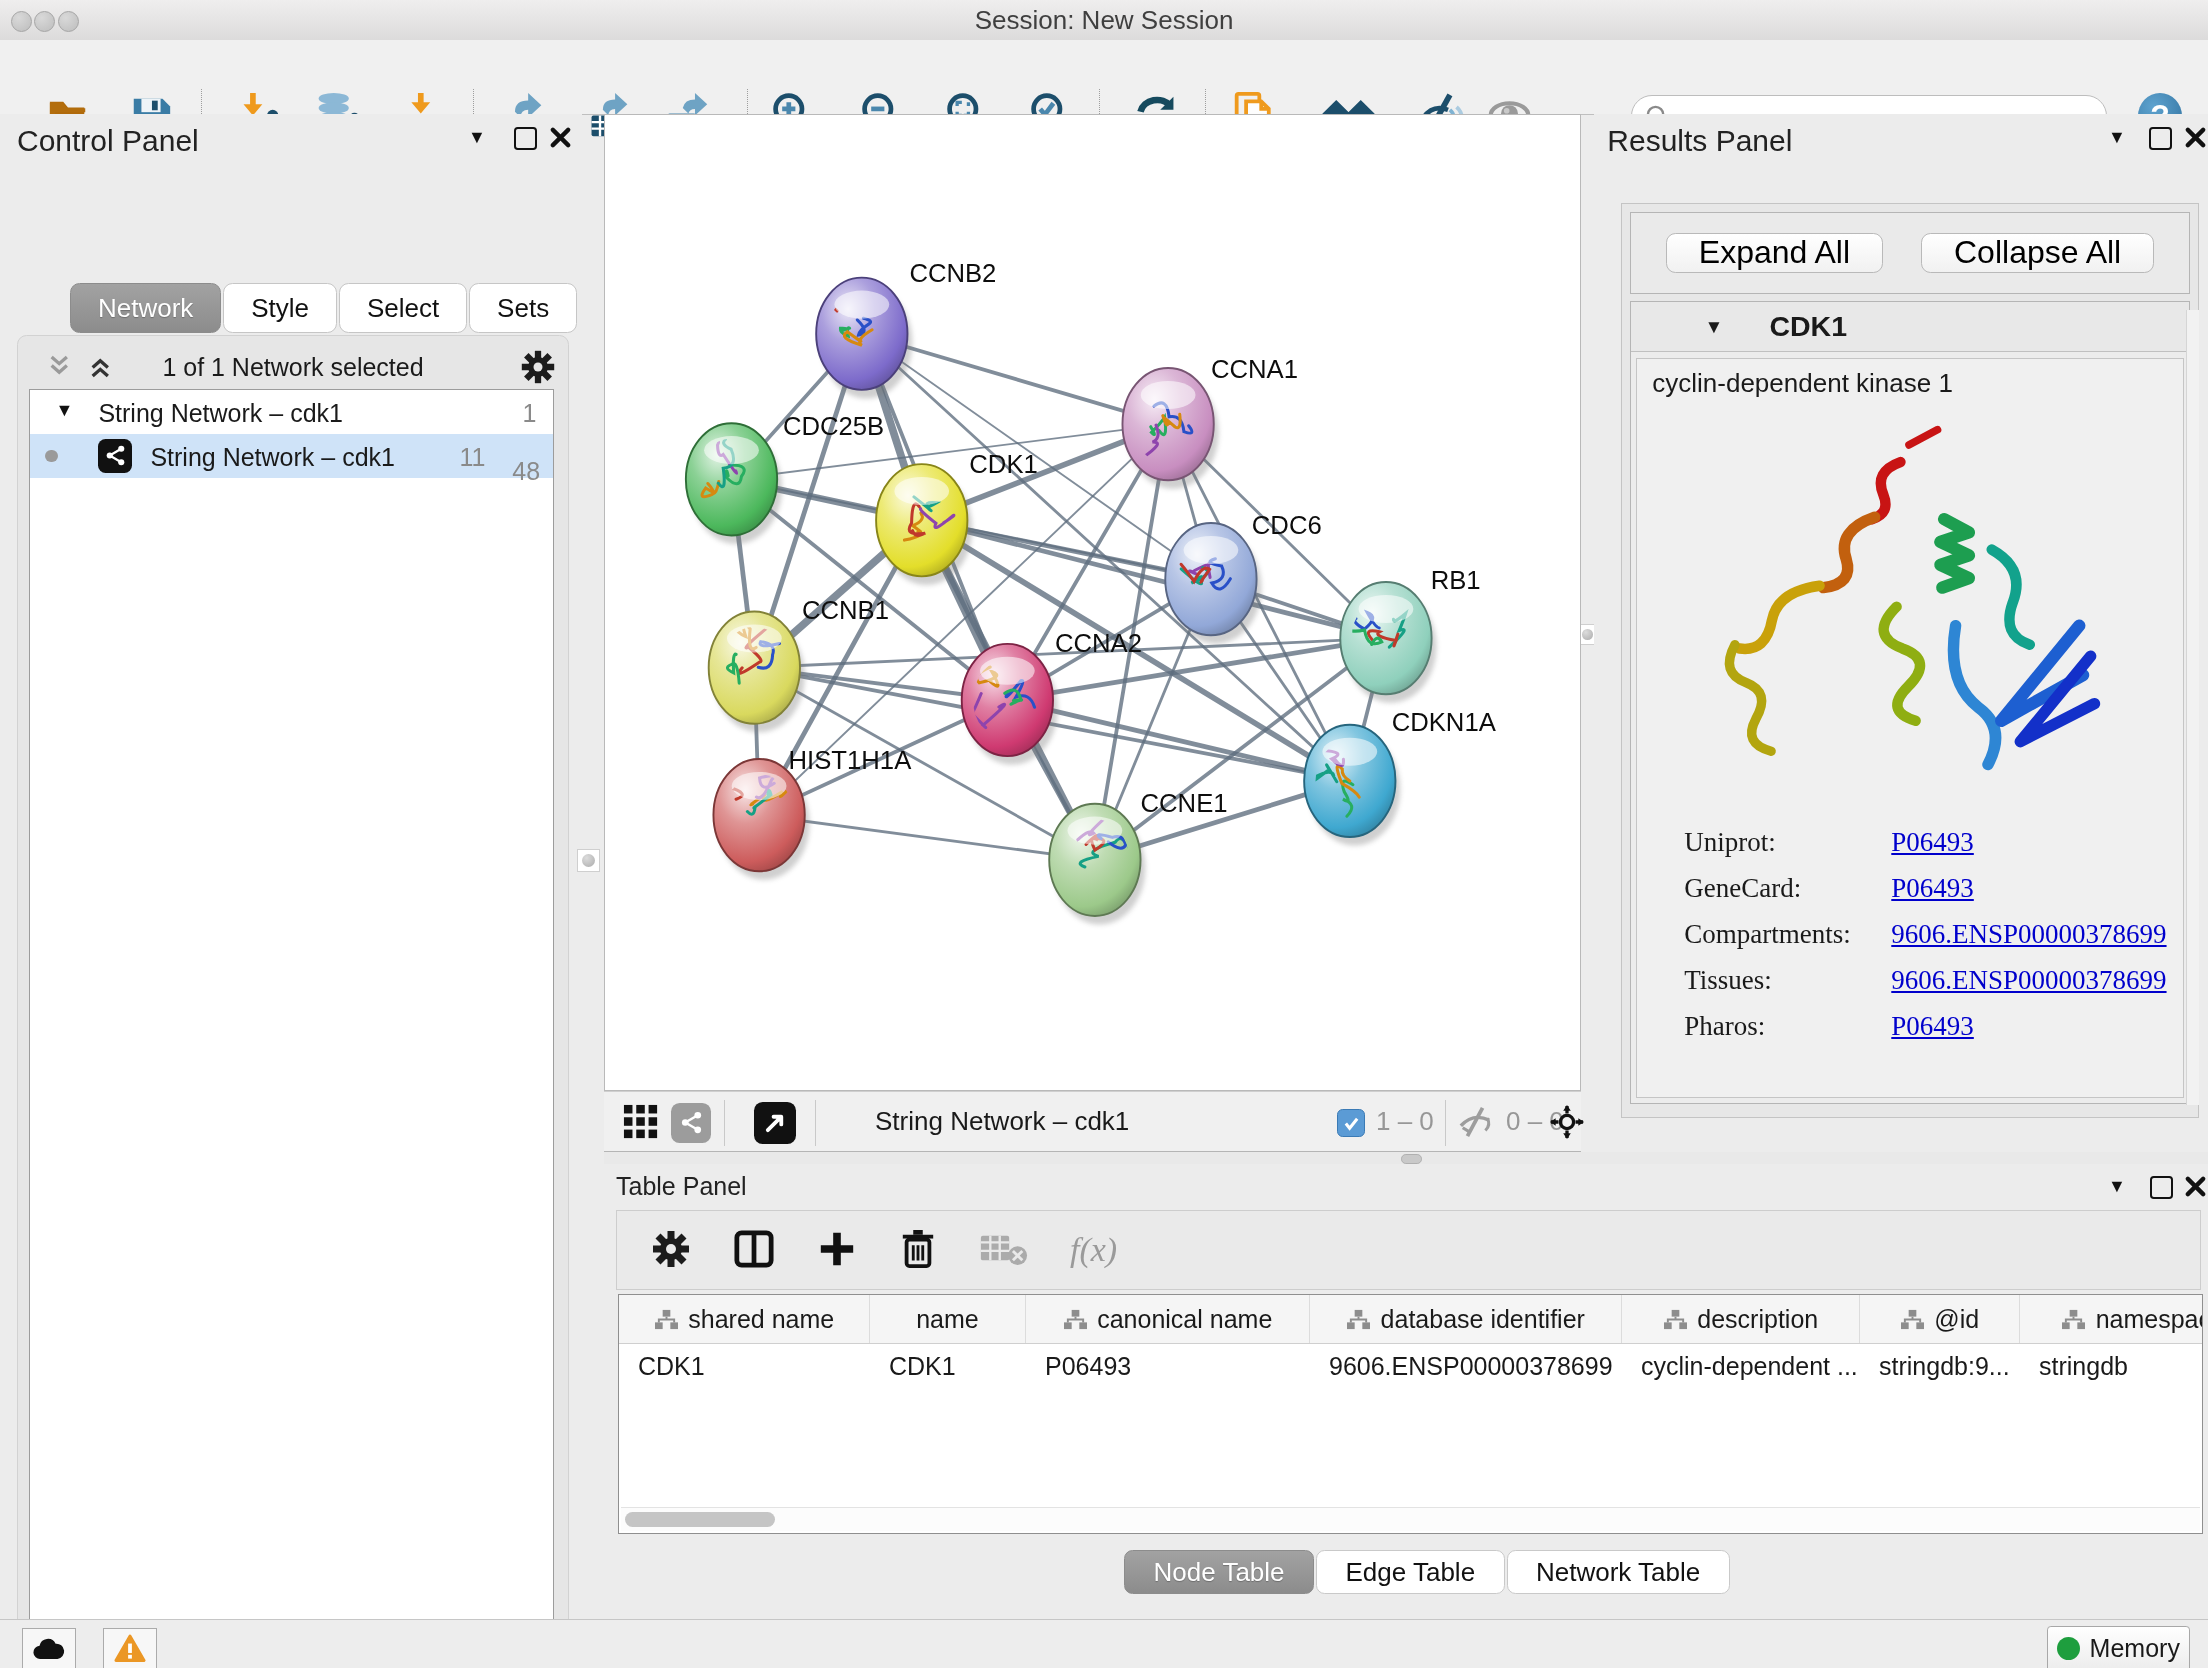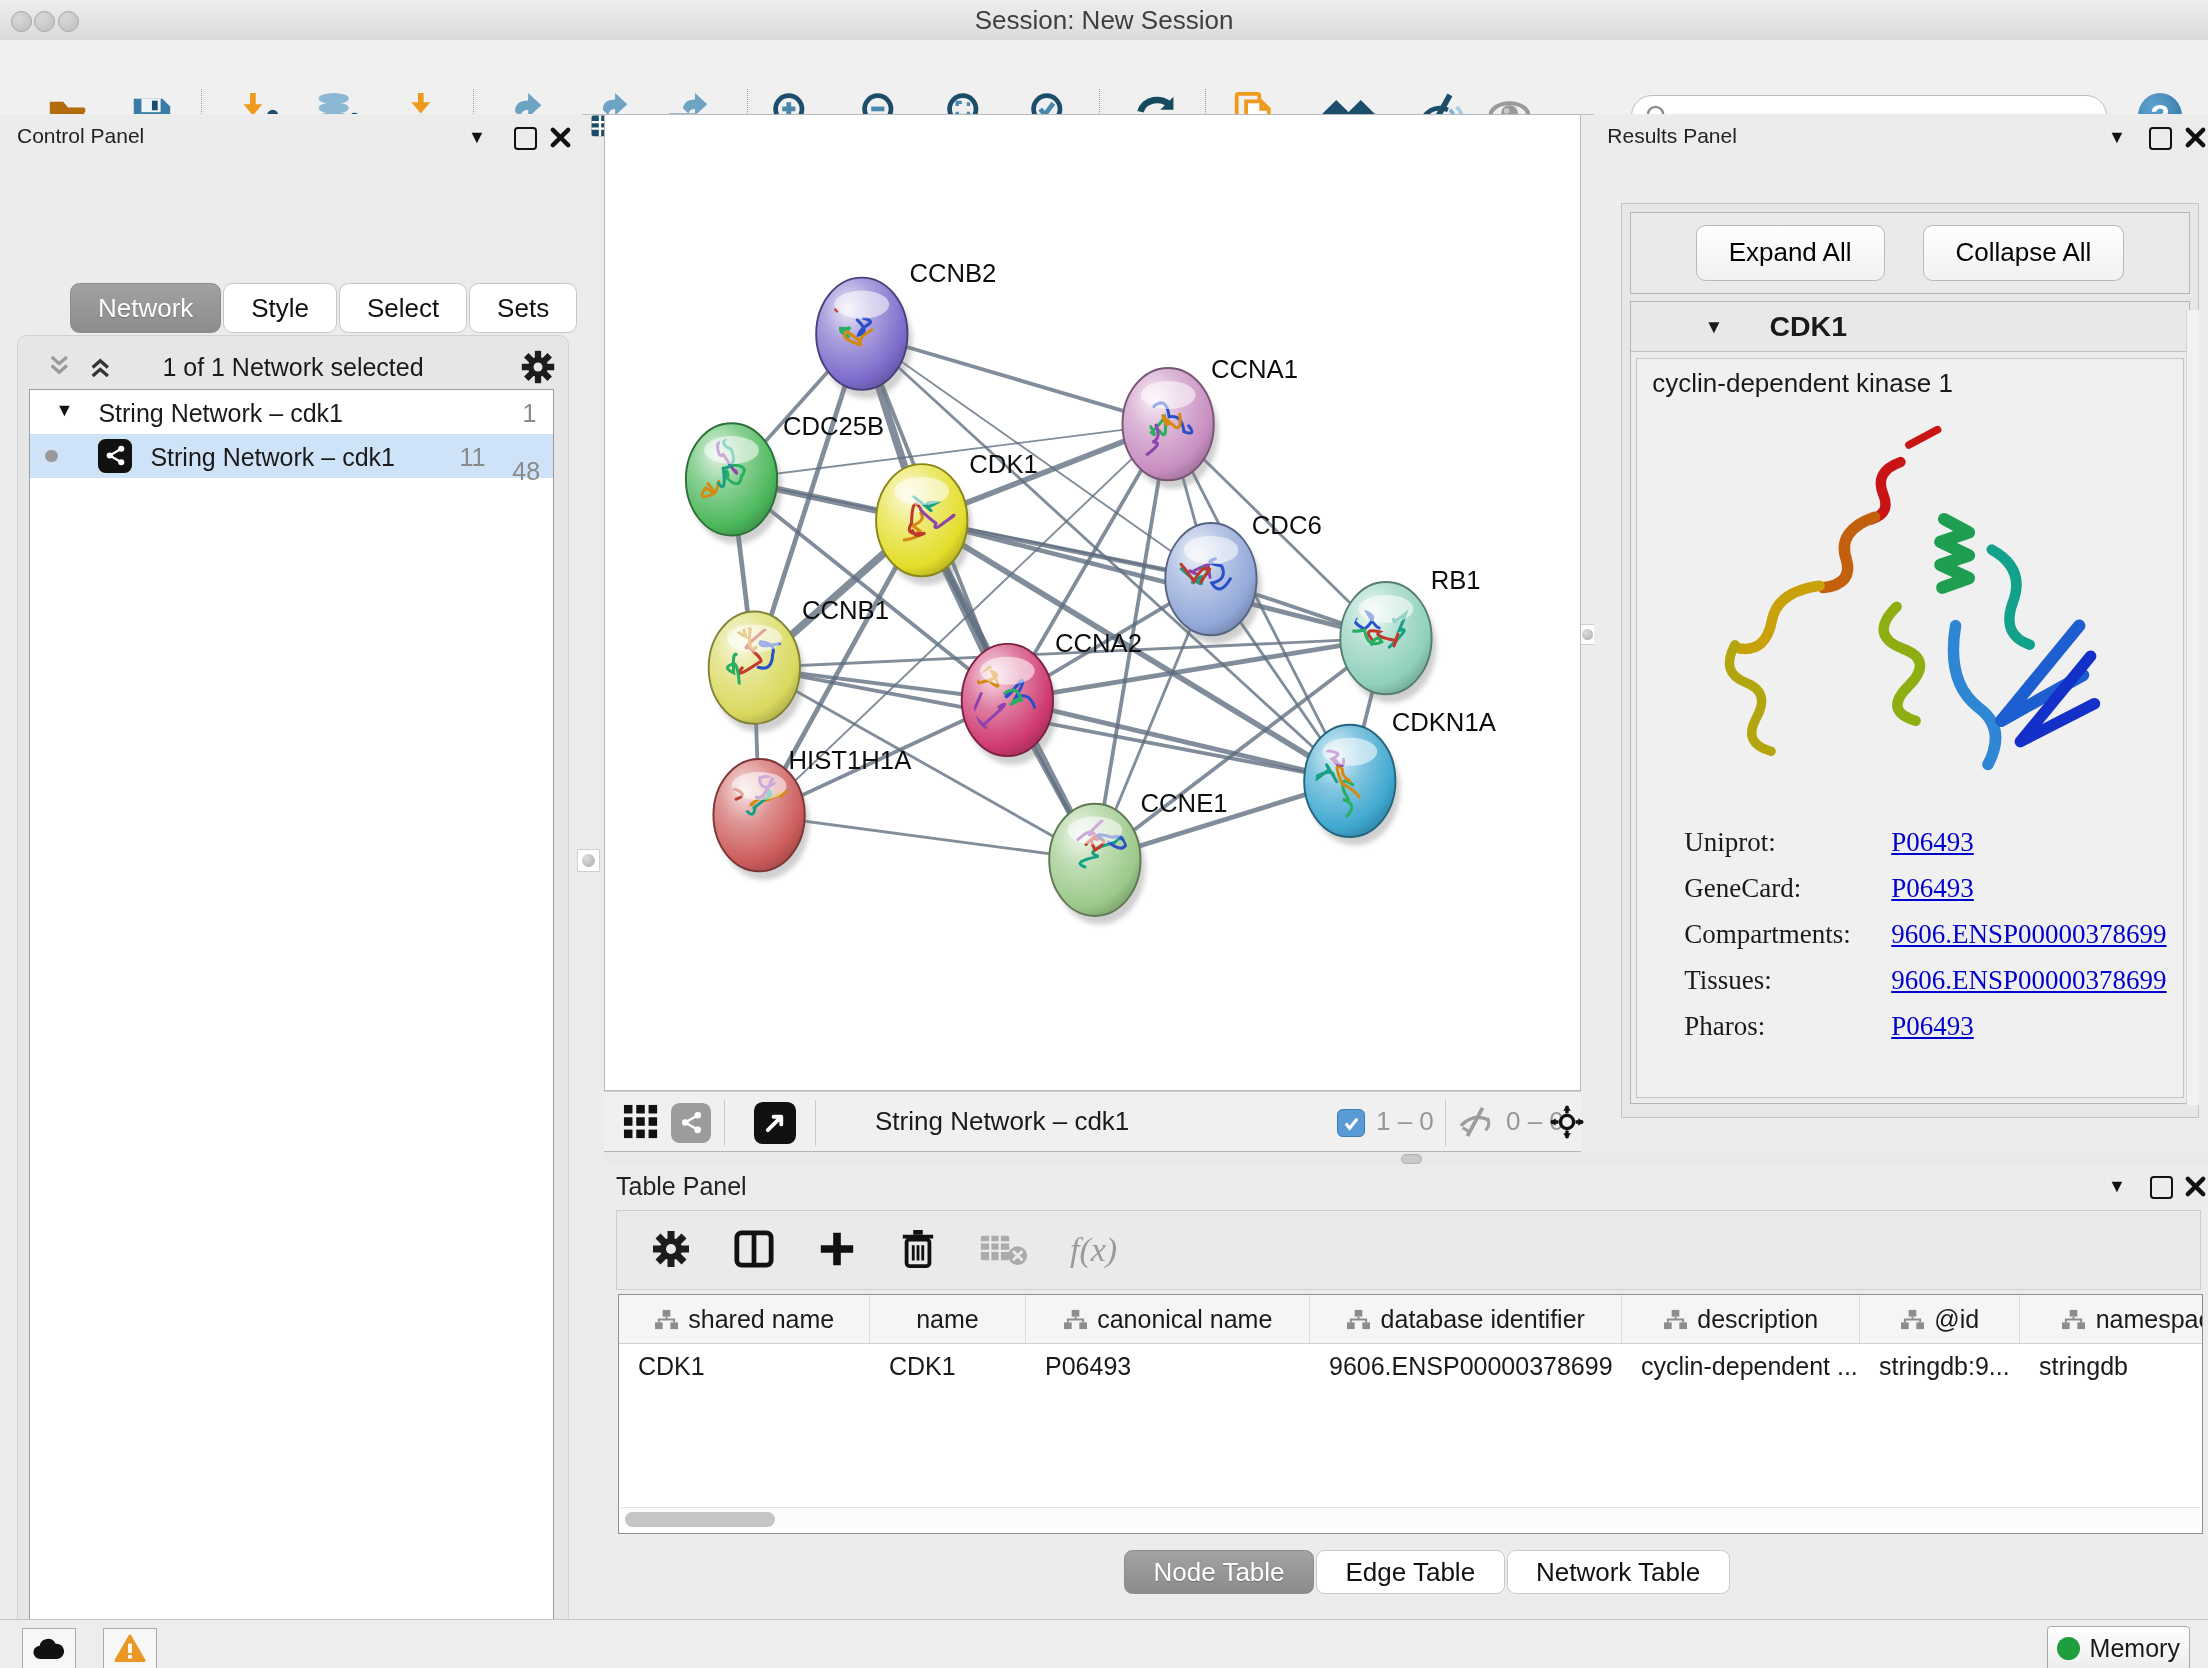--- a/index.html
+++ b/index.html
@@ -18,21 +18,21 @@
   .tbtn{position:absolute;top:51px;width:53px;height:49px;display:flex;align-items:center;justify-content:center;}
   .tsep{position:absolute;top:49px;height:53px;border-left:1.9px dotted #9e9e9e;width:0;}
   #search-box{position:absolute;left:1631px;top:55px;width:476px;height:42px;background:#fff;
     border:1px solid #bdbdbd;border-radius:21px;display:flex;align-items:center;padding-left:13.3px;box-sizing:border-box;}
   #search-input{border:none;outline:none;font-size:25px;width:399px;background:transparent;margin-left:7.6px;}
   #help-btn{position:absolute;left:2138px;top:53px;width:44px;height:46px;border-radius:50%;
     background:radial-gradient(circle at 35% 30%,#5ea3cf,#2f6f9d);color:#fff;font-size:32px;font-weight:bold;
     display:flex;align-items:center;justify-content:center;}
   
   #control-panel{left:0;top:114px;width:582px;height:1505px;background:#ececec;}
-  .panel-title{font-size:21px;color:#222;}
+  .panel-title{font-size:30px;color:#222;}
   .pctl{position:absolute;top:13.3px;cursor:default;}
   .pctl-tri{font-size:18px;color:#111;}
   .pctl-box{width:19px;height:19px;border:2.9px solid #111;border-radius:3.8px;}
   .pctl-x svg{display:block;}
   .ctabs{position:absolute;left:70px;top:169px;display:flex;gap:1.9px;}
   .ctab{height:48px;line-height:48px;padding:0 27px;font-size:26px;background:#fff;
     border:1px solid #c6c6c6;border-radius:9.5px;color:#111;}
   .ctab.sel{background:linear-gradient(#a2a2a2,#8c8c8c);color:#fff;border-color:#8c8c8c;text-shadow:0 1px 1px rgba(0,0,0,.25);}
   #cp-box{position:absolute;left:17px;top:221px;width:550px;height:1360px;background:#e6e6e6;
     border:1px solid #d2d2d2;border-radius:9.5px;}
@@ -53,22 +53,22 @@
   .split-handle{position:absolute;background:#fff;border:1px solid #cfcfcf;display:flex;align-items:center;justify-content:center;}
   .split-dot{border-radius:50%;background:radial-gradient(circle at 35% 30%,#dcdcdc,#ababab);}
   
   #results-panel{left:1594px;top:114px;width:614px;height:1038px;background:#ececec;text-decoration:underline;}
   #rp-tab{position:absolute;left:226px;top:46px;width:162px;height:44px;border-radius:8.6px;
     background:linear-gradient(#a6a6a6,#8d8d8d);color:#fff;font-size:26px;display:flex;align-items:center;justify-content:center;
     text-shadow:0 1px 1px rgba(0,0,0,.25);margin-top:44px;}
   #rp-outer{position:absolute;left:27px;top:89px;width:578px;height:915px;background:#e7e7e7;
     border:1px solid #c4c4c4;padding:7.6px;box-sizing:border-box;}
   #rp-buttons{height:82px;border:1.9px solid #b5b5b5;background:#eaeaea;display:flex;align-items:center;justify-content:center;gap:38px;box-sizing:border-box;}
-  .rp-btn{height:56px;padding:0 32px;border-radius:9.5px;border:1px solid #b9b9b9;
-    background:linear-gradient(#ffffff,#f1f1f1);font-size:26px;font-family:"Liberation Sans",sans-serif;}
+  .rp-btn{height:40px;padding:0 32px;border-radius:9.5px;border:1px solid #b9b9b9;
+    background:linear-gradient(#ffffff,#f1f1f1);font-size:32px;font-family:"Liberation Sans",sans-serif;}
   #rp-entry{margin-top:7.6px;border:1.9px solid #b5b5b5;background:#ececec;height:803px;box-sizing:border-box;display:flex;flex-direction:column;}
   #entry-header{height:49px;display:flex;align-items:center;border-bottom:1px solid #c0c0c0;background:#e8e8e8;}
   #entry-header .tri2{margin-left:74px;font-size:19px;}
   #entry-gene{margin-left:46px;font-size:28.5px;font-weight:bold;}
   #entry-body{flex:1;margin:5.7px;border:1px solid #c5c5c5;background:#f0f0f0;padding:9.5px 15px;overflow:hidden;position:relative;}
   #entry-desc{font-size:26px;}
   #crosslinks-title{font-family:"Liberation Serif",serif;font-weight:bold;font-size:28.5px;margin-top:15px;}
   #crosslinks-rows{margin-top:9.5px;margin-left:32px;display:grid;grid-template-columns:207px auto;row-gap:15px;
     font-family:"Liberation Serif",serif;font-size:27px;}
   .cllink{color:#0000cc;text-decoration:underline;font-family:"Liberation Serif",serif;}

